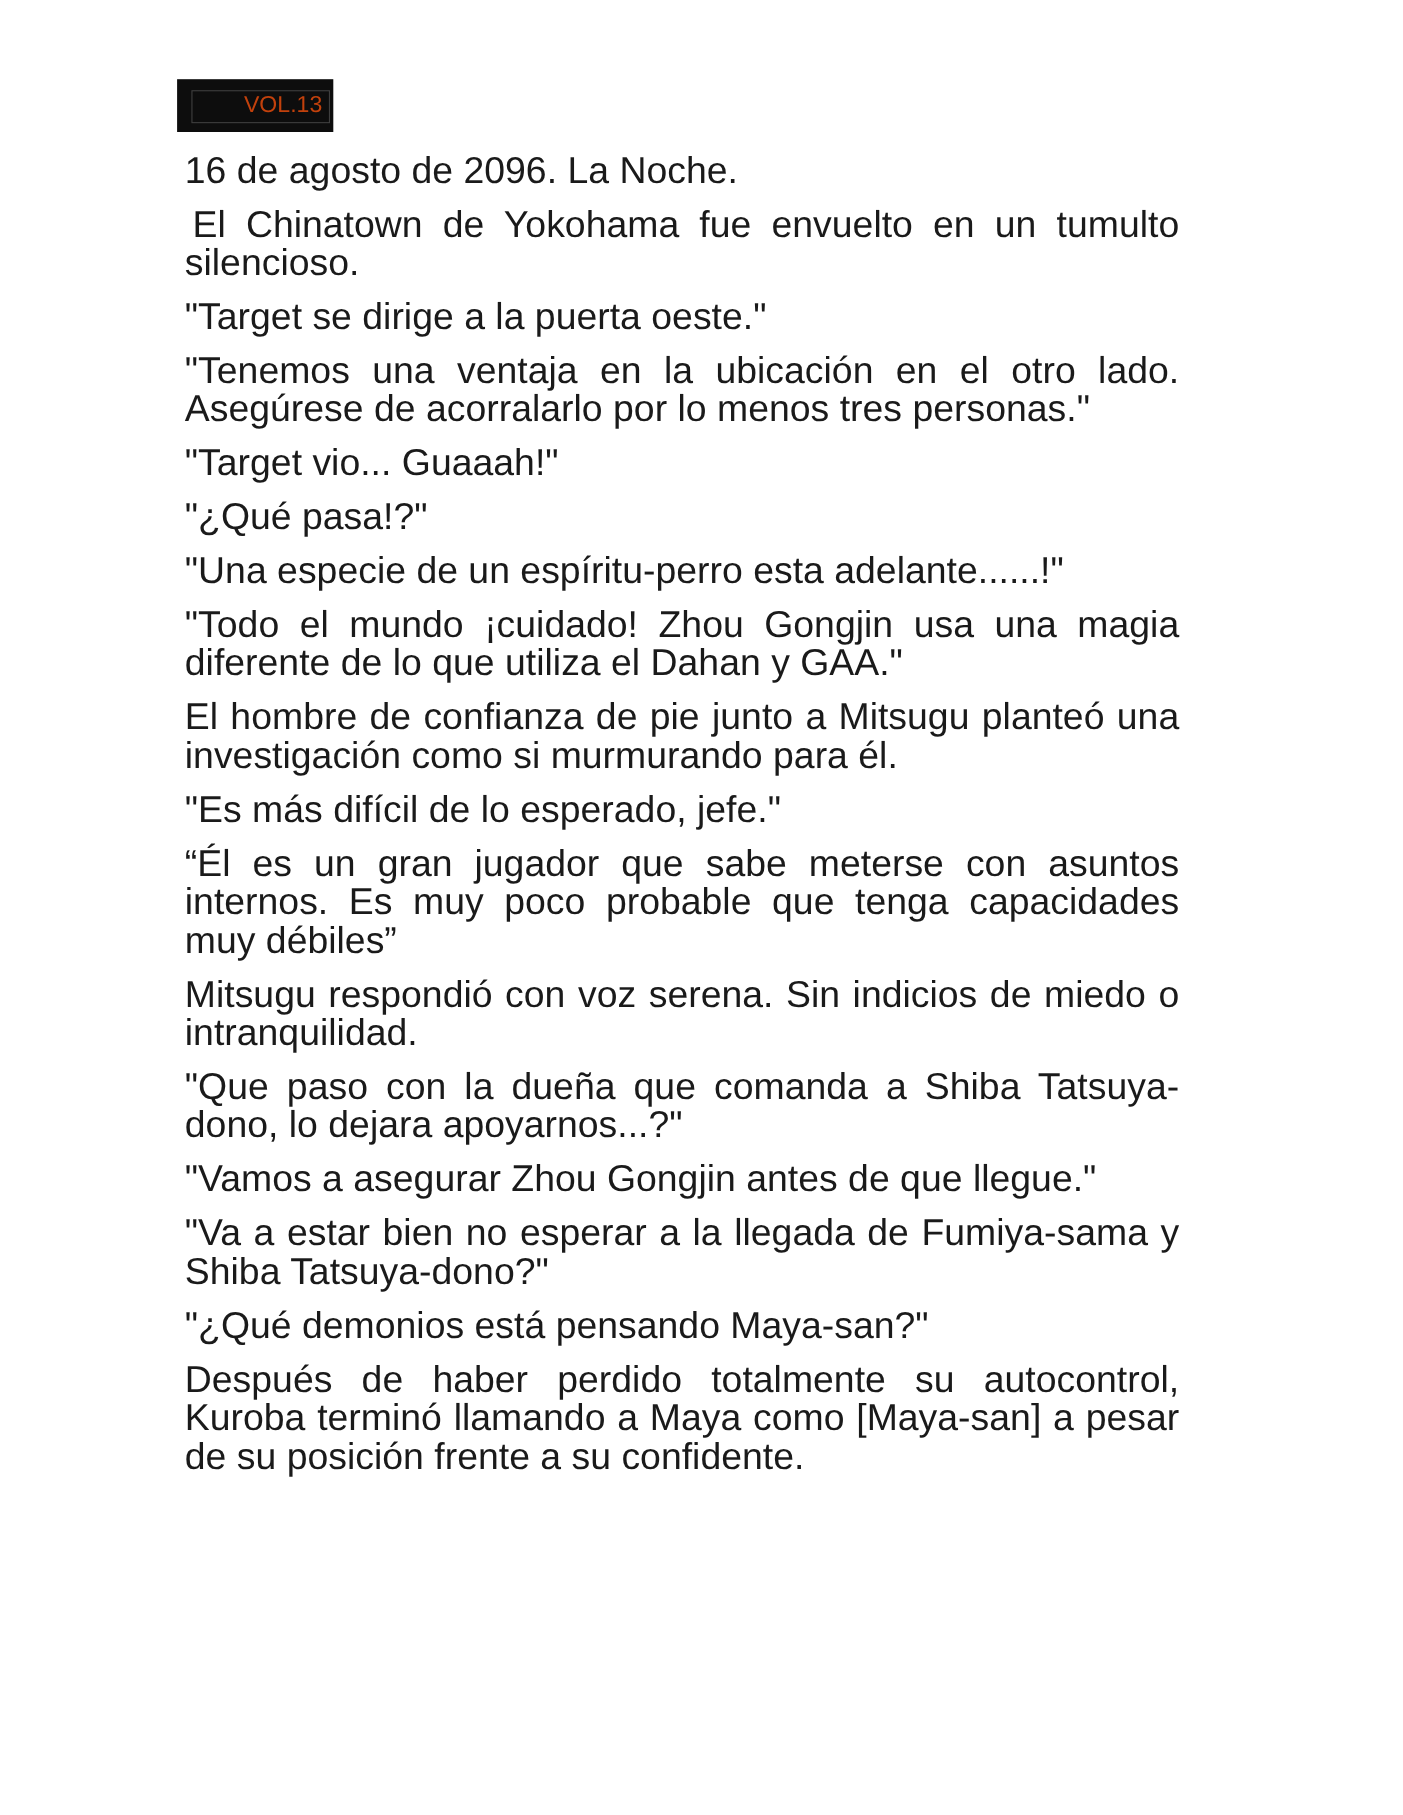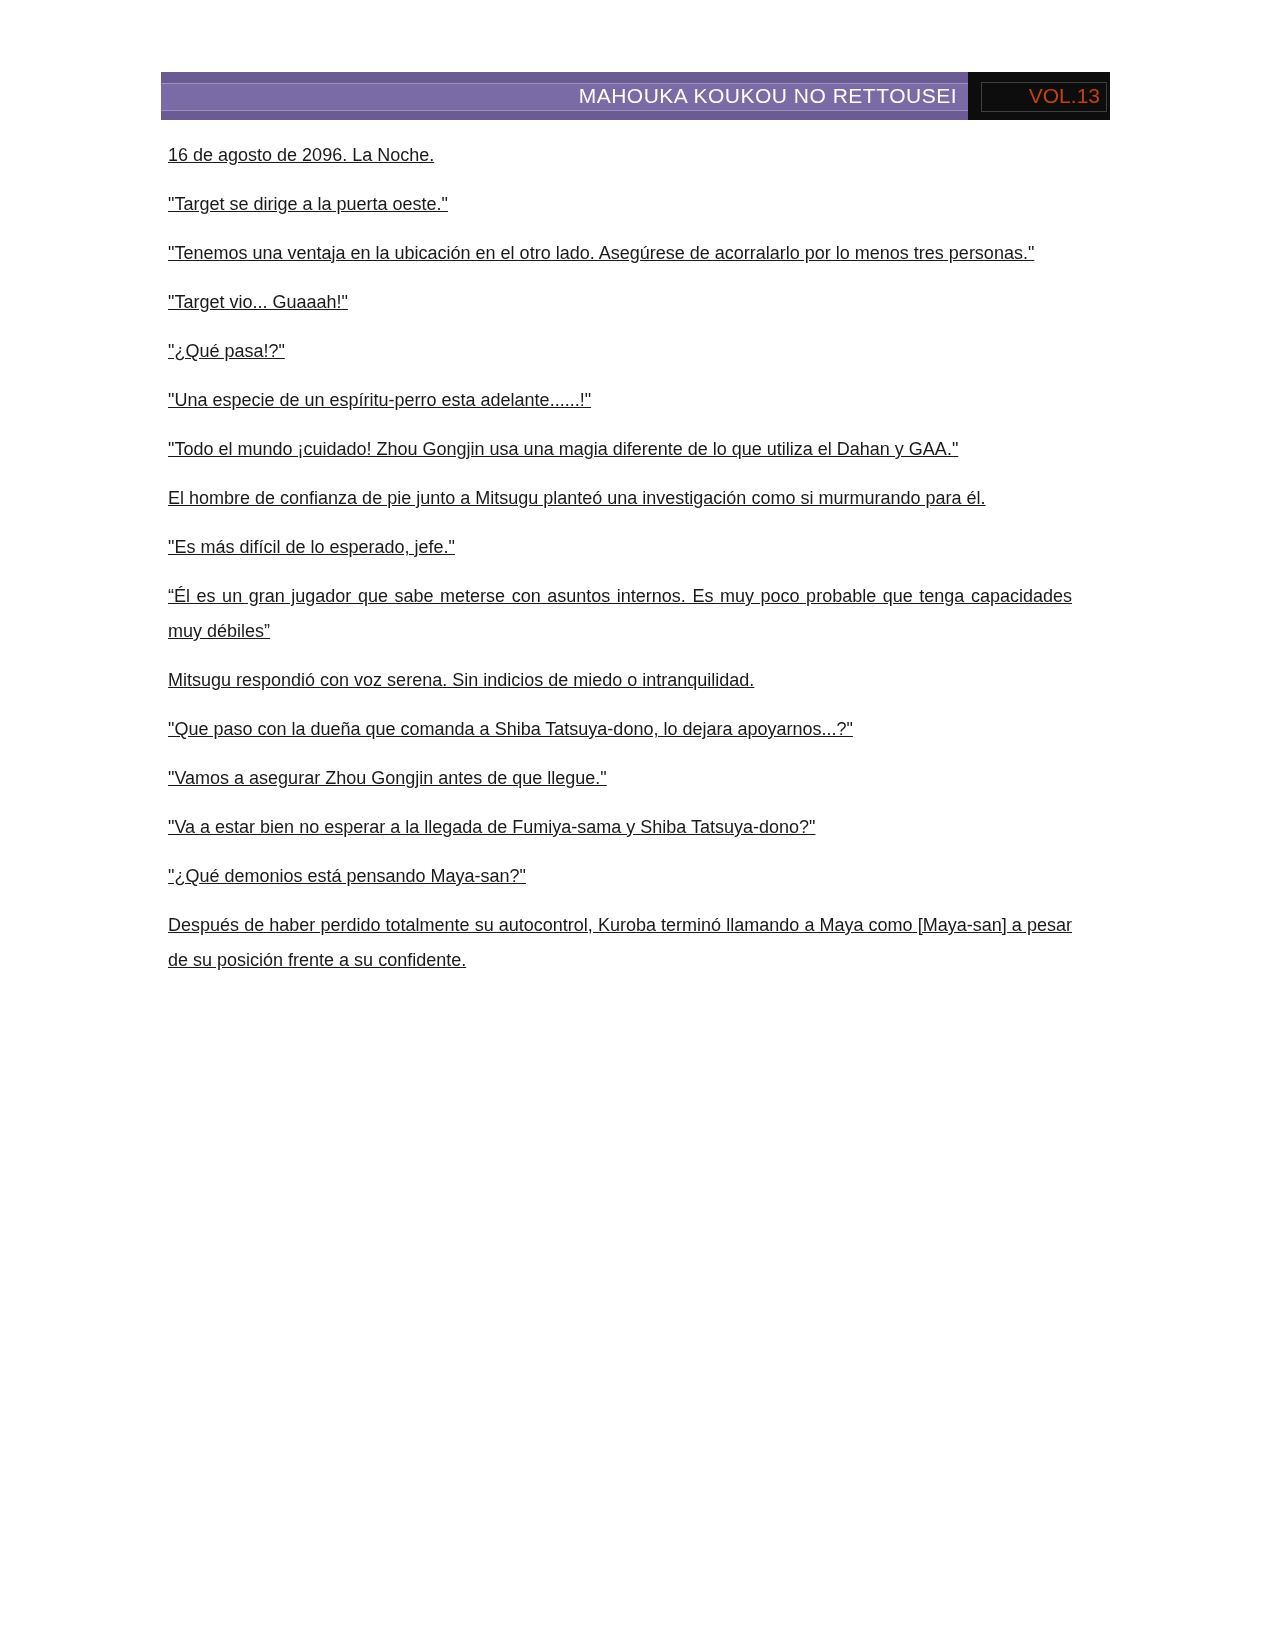--- a/index.html
+++ b/index.html
@@ -73,47 +73,44 @@
 
   
   .document-body {
     position: absolute;
     left: 168px;
     top: 138px;
     width: 904px;
   }
   .document-body p {
     margin: 0 0 14px 0;
-    font-size: 18px;
+    font-size: 34px;
     line-height: 35px;
     color: #1a1a1a;
     text-align: justify;
-    text-decoration: underline;
   }
   .document-body p.indent-sm {
     text-indent: 7px;
   }
 </style>
 </head>
 <body>
 
 <div class="page">
 
   <div class="header-bar">
-    <div class="header-purple">
-      <span class="header-title">MAHOUKA KOUKOU NO RETTOUSEI</span>
-    </div>
     <div class="header-black">
       <span class="vol-inner-border"></span>
       <span class="vol-label">VOL.13</span>
     </div>
   </div>
 
   <div class="document-body">
     <p>16 de agosto de 2096. La Noche.</p>
+    <p class="indent-sm">El Chinatown de Yokohama fue envuelto en un tumulto silencioso.</p>
     <p>"Target se dirige a la puerta oeste."</p>
     <p>"Tenemos una ventaja en la ubicación en el otro lado. Asegúrese de acorralarlo por lo menos tres personas."</p>
     <p>"Target vio... Guaaah!"</p>
     <p>"¿Qué pasa!?"</p>
     <p>"Una especie de un espíritu-perro esta adelante......!"</p>
     <p>"Todo el mundo ¡cuidado! Zhou Gongjin usa una magia diferente de lo que utiliza el Dahan y GAA."</p>
     <p>El hombre de confianza de pie junto a Mitsugu planteó una investigación como si murmurando para él.</p>
     <p>"Es más difícil de lo esperado, jefe."</p>
     <p>“Él es un gran jugador que sabe meterse con asuntos internos. Es muy poco probable que tenga capacidades muy débiles”</p>
     <p>Mitsugu respondió con voz serena. Sin indicios de miedo o intranquilidad.</p>

